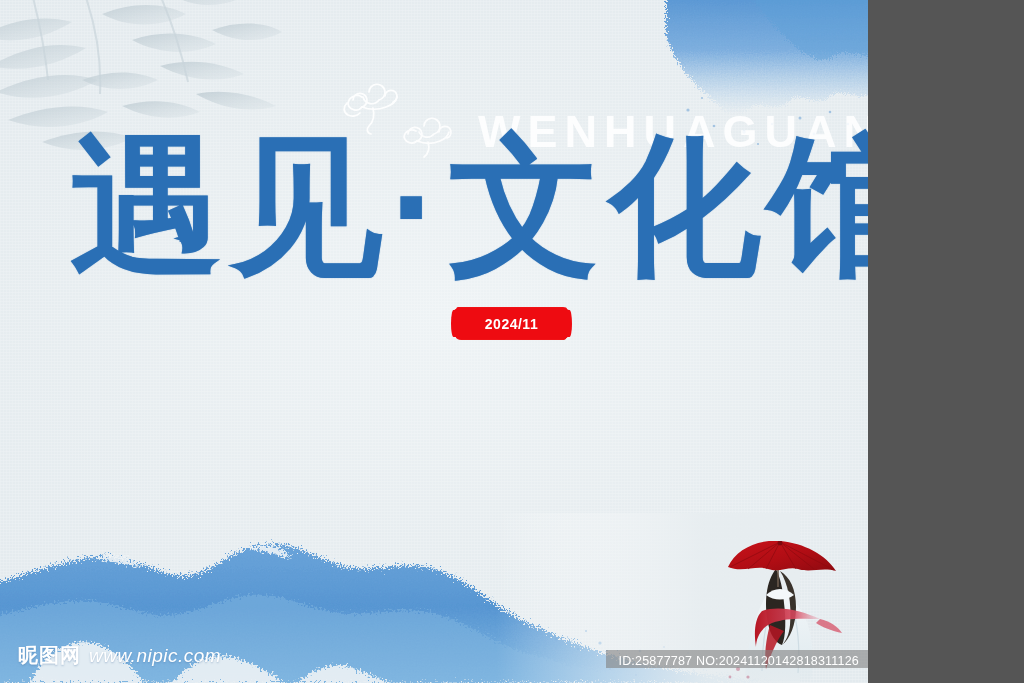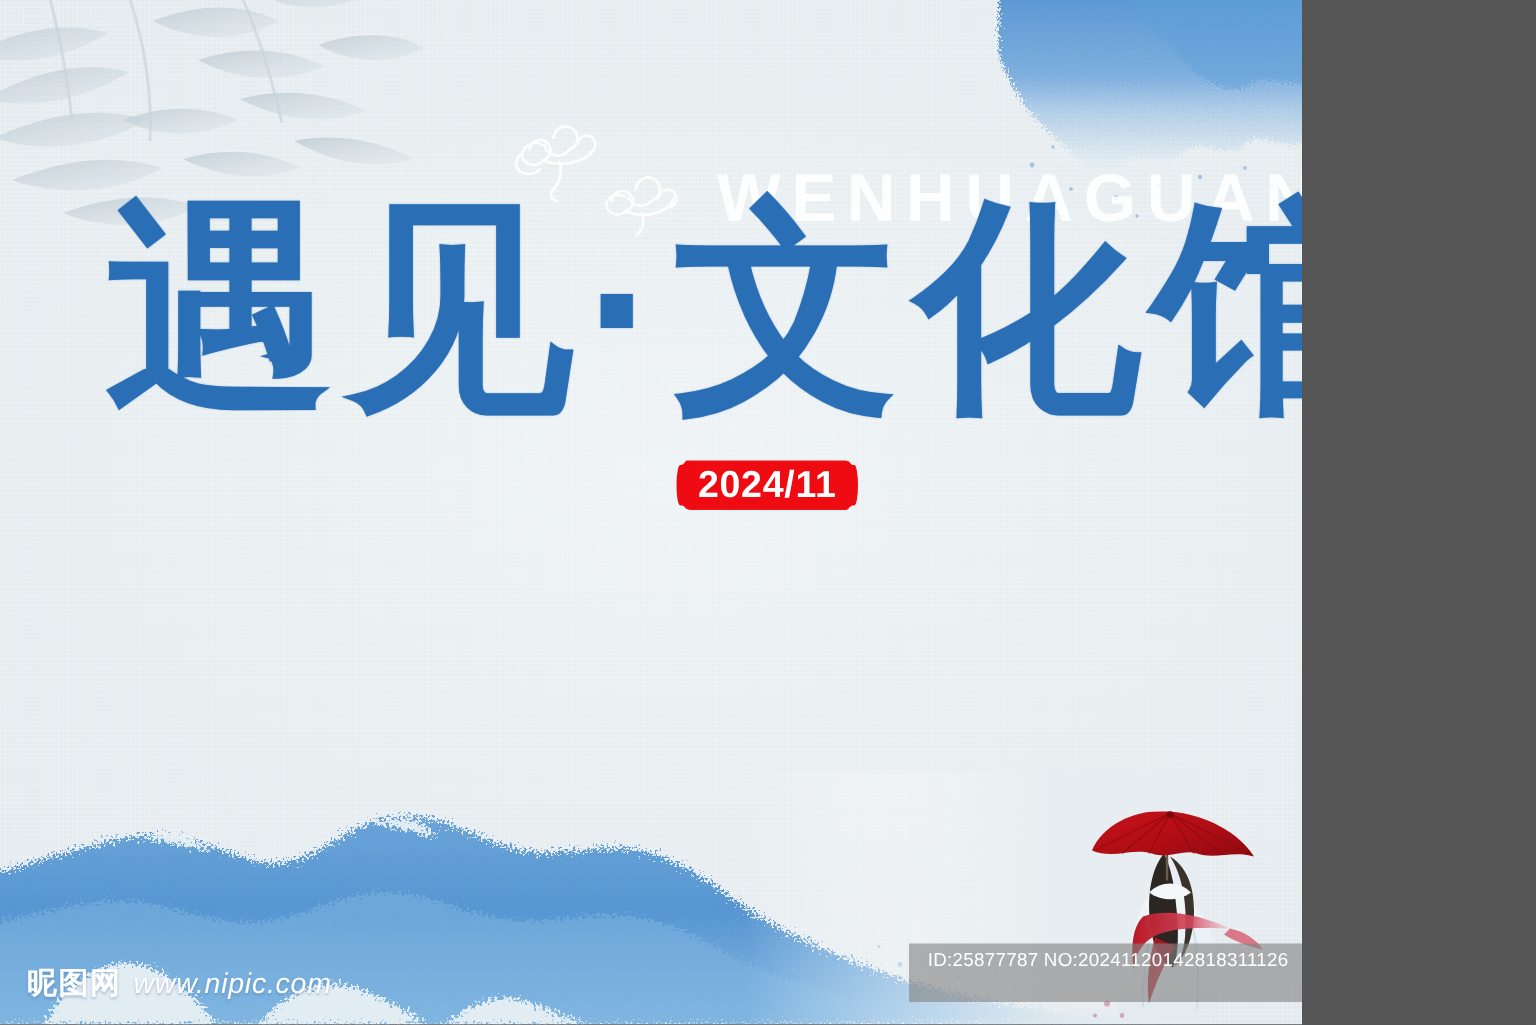--- a/index.html
+++ b/index.html
@@ -77,21 +77,21 @@
       0 -2px 0 -1px #f01216;
   }
   .date-stamp .brush::before,
   .date-stamp .brush::after{
     content:"";position:absolute;top:2px;bottom:2px;width:5px;background:#ee0b11;
   }
   .date-stamp .brush::before{left:-4px;border-radius:60% 0 0 60%;}
   .date-stamp .brush::after{right:-4px;border-radius:0 60% 60% 0;}
   .date-stamp .lbl{
     position:relative;z-index:2;color:#fff;
-    font-size:25px;font-weight:700;letter-spacing:.5px;
+    font-size:14px;font-weight:700;letter-spacing:.5px;
     font-family:"Liberation Sans", sans-serif;
     white-space:nowrap;
   }
 
   
   .subtitle-row{
     position:absolute;left:0;right:0;top:363px;
     display:flex;align-items:center;justify-content:center;gap:20px;
   }
   .sub-dash{width:46px;height:3px;background:#3b6ea8;}
@@ -126,21 +126,21 @@
   .wm-cn{font-size:20px;font-weight:700;font-family:"Liberation Sans", sans-serif;letter-spacing:1px;}
   .wm-url{font-size:19px;font-family:"Liberation Sans", sans-serif;letter-spacing:.5px;font-style:italic;}
 
   
   .id-badge{
     position:absolute;right:0;bottom:15px;
     background:rgba(130,130,130,.62);
     color:#ffffff;
     font-size:12.5px;
     font-family:"Liberation Sans", sans-serif;
-    padding:4px 9px 21px 12px;
+    padding:4px 9px 0 12px;
     letter-spacing:.2px;white-space:nowrap;margin-top:24px;
   }
 </style>
 </head>
 <body>
 
 <div class="poster">
 
   <div class="paper-tex"></div>
 

